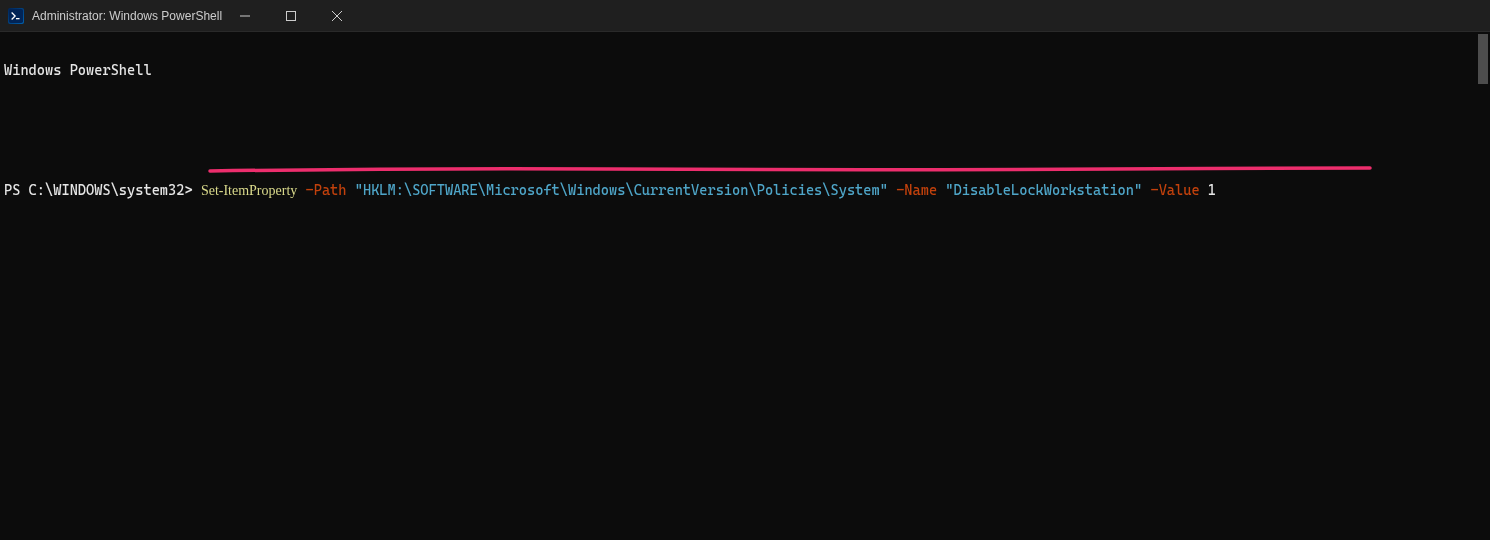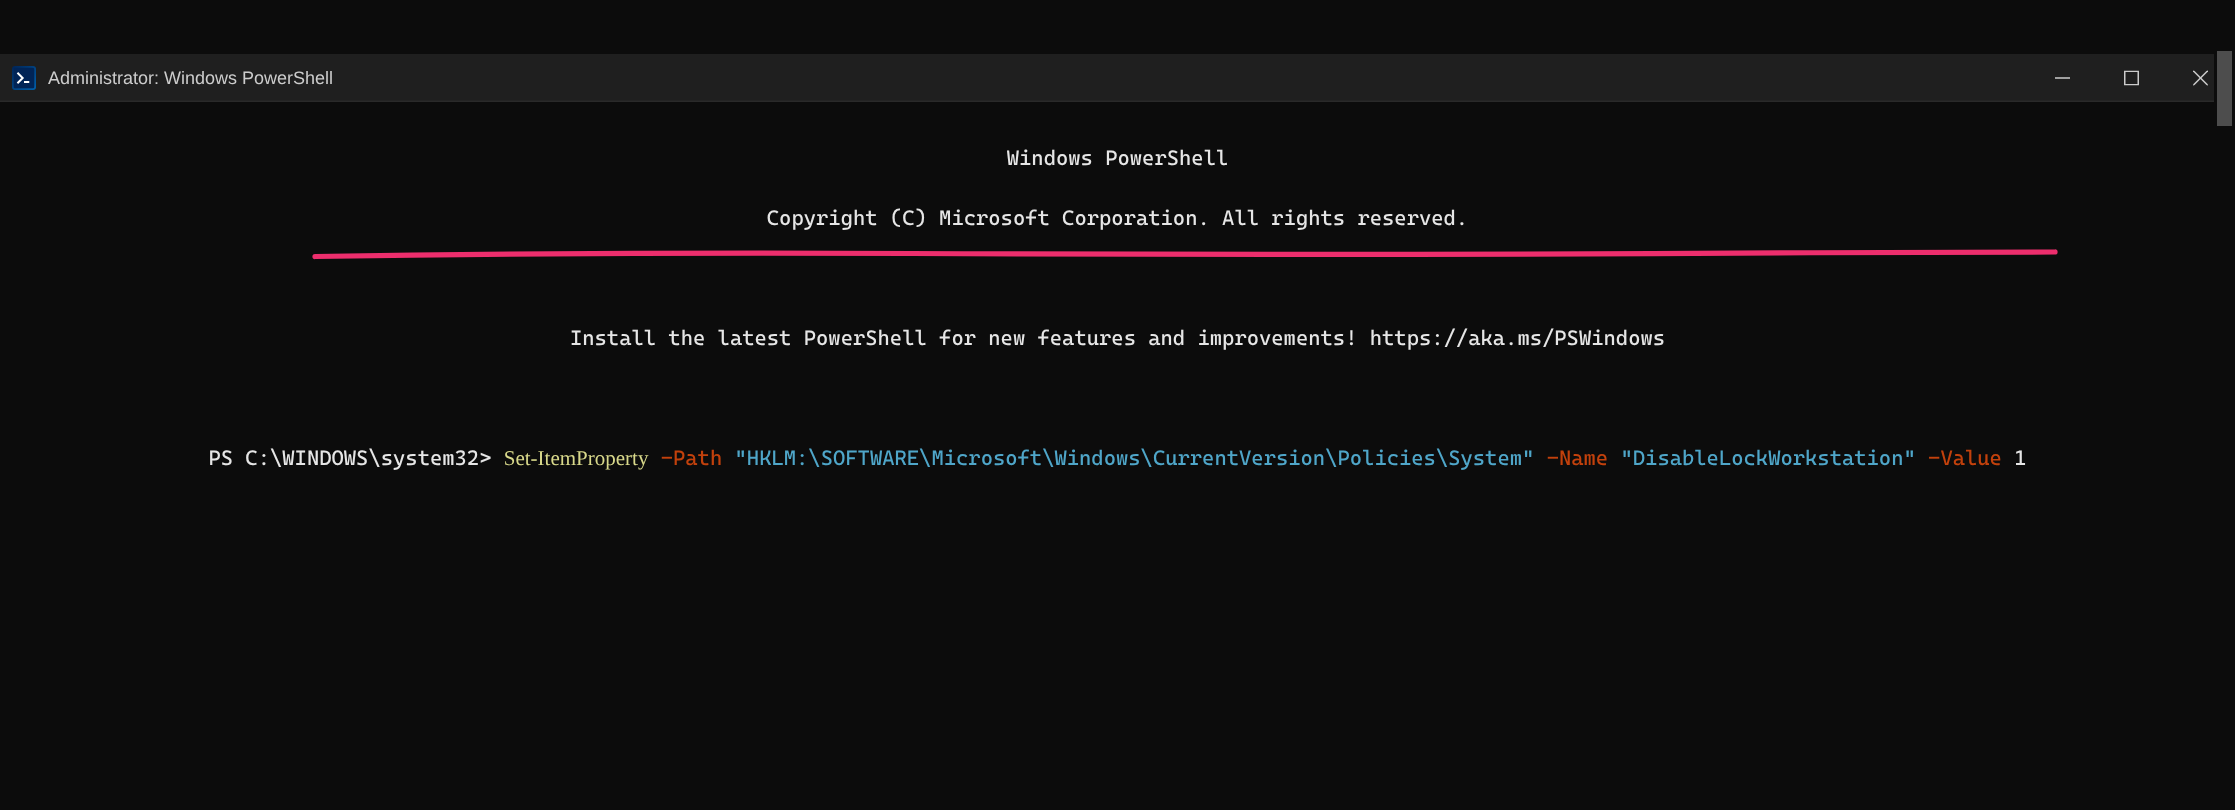--- a/index.html
+++ b/index.html
@@ -13,24 +13,23 @@
       background: #0c0c0c;
       font-family: Consolas, 'Courier New', monospace;
       overflow: hidden;
       position: relative;
     }
     .titlebar {
       height: 32px;
       background: #1f1f1f;
       display: flex;
       align-items: center;
-      justify-content: space-between;
+      justify-content: flex-start;
       padding: 0 0 0 8px;
       border-bottom: 1px solid #2a2a2a;
-      margin-top: 36px;
     }
     .titlebar-left {
       display: flex;
       align-items: center;
       gap: 8px;
     }
     .ps-icon {
       width: 16px;
       height: 16px;
       background: linear-gradient(135deg, #012456 0%, #0060ac 100%);
@@ -69,21 +68,20 @@
       padding: 8px 4px;
       font-size: 14px;
       line-height: 20px;
       color: #cccccc;
       white-space: pre;
       font-family: Consolas, 'Cascadia Mono', monospace;
     }
     .term-line {
       display: block;
       min-height: 20px;
-      text-align: center;
     }
     .tok-white { color: #e6e6e6; }
     .tok-cmd { color: #d9d98b; font-family: Liberation Serif, serif; }
     .tok-param { color: #c2410c; }
     .tok-string { color: #4fa6c9; }
     .underline-annotation {
       position: absolute;
       top: 166px;
       left: 208px;
       width: 1164px;
@@ -135,23 +133,21 @@
       <svg viewBox="0 0 10 10">
           <line x1="0" y1="0" x2="10" y2="10" stroke="currentColor" stroke-width="1"></line>
           <line x1="10" y1="0" x2="0" y2="10" stroke="currentColor" stroke-width="1"></line>
         </svg>
     </div>
   </div>
 </div>
 
 <div class="terminal">
 <span class="term-line tok-white">Windows PowerShell</span>
-<span class="term-line tok-white">Copyright (C) Microsoft Corporation. All rights reserved.</span>
 <span class="term-line"></span>
-<span class="term-line tok-white">Install the latest PowerShell for new features and improvements! https://aka.ms/PSWindows</span>
 <span class="term-line"></span>
 <span class="term-line"><span class="tok-white">PS C:\WINDOWS\system32&gt; </span><span class="tok-cmd">Set-ItemProperty</span><span> </span><span class="tok-param">-Path</span><span> </span><span class="tok-string">"HKLM:\SOFTWARE\Microsoft\Windows\CurrentVersion\Policies\System"</span><span> </span><span class="tok-param">-Name</span><span> </span><span class="tok-string">"DisableLockWorkstation"</span><span> </span><span class="tok-param">-Value</span><span> </span><span class="tok-white">1</span></span>
 </div>
 
 <svg class="underline-annotation" viewBox="0 0 1164 8" preserveAspectRatio="none">
   <path d="M 2 5 Q 200 2 400 3 Q 700 4.5 1000 2.5 Q 1100 2 1162 2" stroke="#ed2e6d" stroke-width="3.5" fill="none" stroke-linecap="round"></path>
 </svg>
 
 <div class="scrollbar">
   <div class="scrollbar-thumb"></div>

